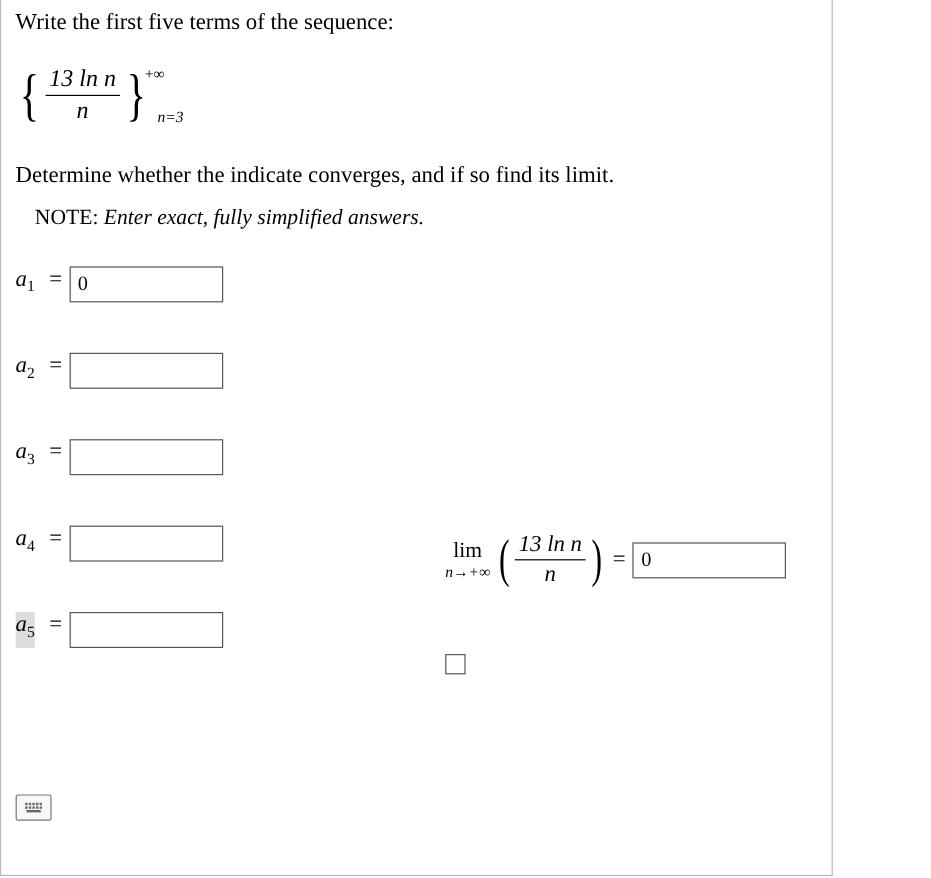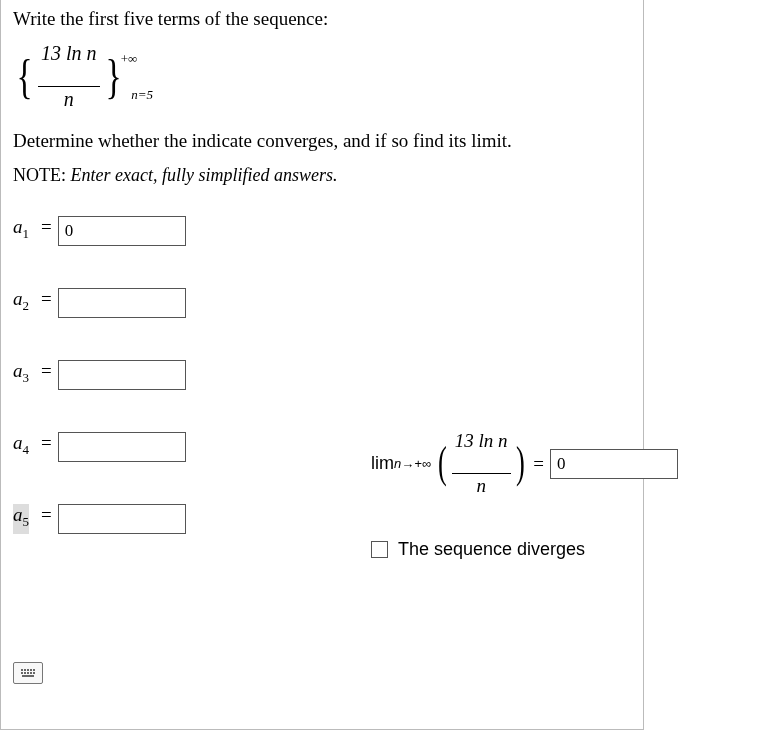--- a/index.html
+++ b/index.html
@@ -11,21 +11,21 @@
     font-family: Georgia, 'Times New Roman', serif;
     font-size: 19px;
     color: #000;
     width: 776px;
     height: 732px;
     background: #fff;
   }
   .container {
     border: 1px solid #bbb;
     border-top: none;
-    width: 644px;
+    width: 694px;
     height: 730px;
     padding: 8px 12px;
     position: relative;
   }
   .prompt-line {
     margin-bottom: 10px;
   }
   .sequence-def {
     margin: 12px 0 16px 0;
     font-size: 20px;
@@ -41,22 +41,21 @@
     line-height: 0.7;
     font-family: 'Times New Roman', serif;
     display: inline-block;
     transform: scaleX(0.7);
   }
   .frac {
     display: inline-flex;
     flex-direction: column;
     align-items: center;
     vertical-align: middle;
-    margin: 0 2px;
-    gap: 20px;
+    margin: 13px 2px;
   }
   .frac-num {
     padding: 0 3px 1px 3px;
   }
   .frac-den {
     border-top: 1px solid #000;
     padding: 1px 3px 0 3px;
     text-align: center;
     width: 100%;
   }
@@ -72,21 +71,21 @@
     position: relative;
     bottom: -18px;
     left: -10px;
   }
   .instruction {
     margin: 6px 0 10px 0;
     line-height: 1.45;
   }
   .note {
     font-style: italic;
-    margin: 10px 0 30px 0;
+    margin: 10px 0 30px 16px;
     font-size: 18px;
   }
   .note-label {
     font-style: normal;
   }
   .term-row {
     display: flex;
     margin-bottom: 42px;
   }
   .term-label {
@@ -119,23 +118,23 @@
     top: 430px;
     width: 390px;
   }
   .limit-row {
     display: flex;
     align-items: center;
     margin-bottom: 42px;
   }
   .lim-block {
     display: inline-flex;
-    flex-direction: row;
-    align-items: center;
-    font-family: Liberation Sans, sans-serif;
+    flex-direction: column;
+    align-items: center;
+    font-family: Liberation Serif, serif;
     margin-right: 4px;
   }
   .lim-top {
     font-size: 18px;
   }
   .lim-bottom {
     font-size: 13px;
     font-style: italic;
   }
   .paren-wrap {
@@ -202,21 +201,21 @@
 
   <div class="sequence-def">
     <span class="brace-wrap">
       <span class="brace">{</span>
       <span class="frac">
         <span class="frac-num" style="font-style: italic;">13 ln n</span>
         <span class="frac-den" style="font-style: italic;">n</span>
       </span>
       <span class="brace">}</span>
       <span class="sup-limit">+∞</span>
-      <span class="sub-limit">n=5</span>
+      <span class="sub-limit">n=3</span>
     </span>
   </div>
 
   <div class="instruction">
     <span>Determine whether the indicate converges, and if so find its limit.</span><br>
   </div>
 
   <div class="note">
     <span class="note-label">NOTE:</span><span> Enter exact, fully simplified answers.</span>
   </div>
@@ -264,21 +263,20 @@
           <span class="frac-den" style="font-style: italic;">n</span>
         </span>
         <span class="big-paren">)</span>
       </span>
       <span class="eq">=</span>
       <input class="answer-input" value="0" style="">
     </div>
 
     <div class="diverge-row">
       <span class="checkbox"></span>
-      <span>The sequence diverges</span>
     </div>
   </div>
 
   <div class="keyboard-icon">
     <div class="kb-row">
         <div class="kb-dot"></div>
         <div class="kb-dot"></div>
         <div class="kb-dot"></div>
         <div class="kb-dot"></div>
         <div class="kb-dot"></div>

